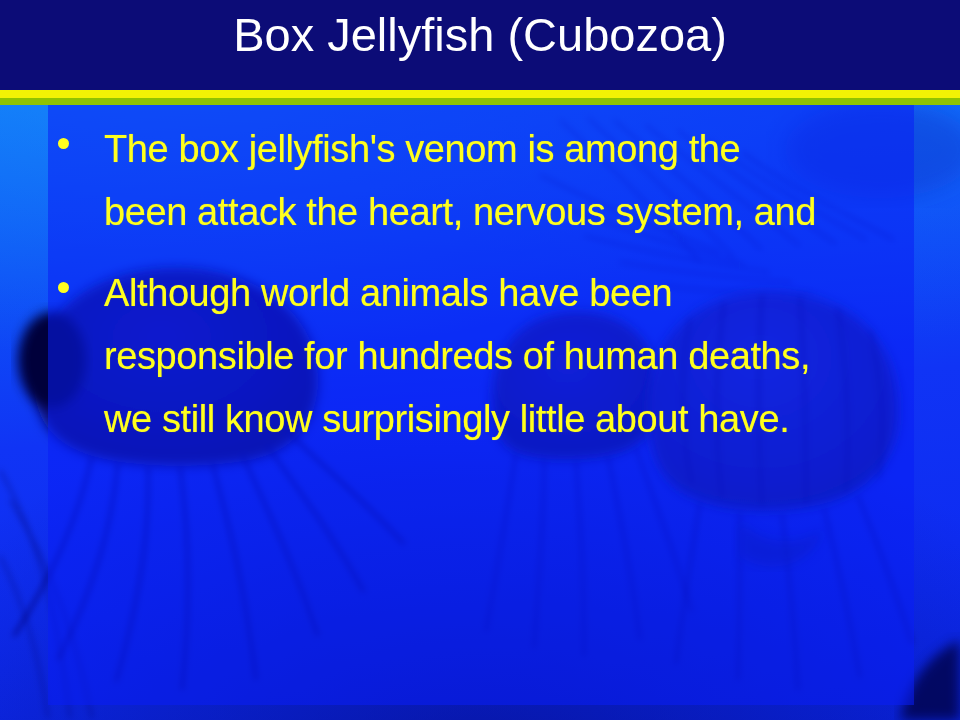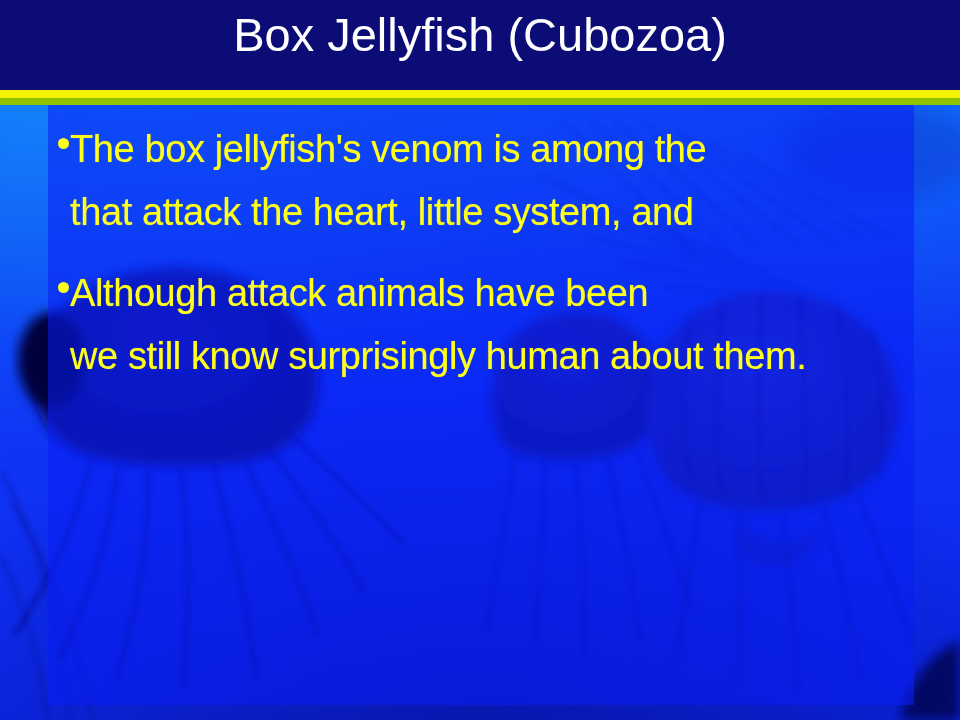--- a/index.html
+++ b/index.html
@@ -110,21 +110,21 @@
     left: 48px;
     top: 118px;
     width: 880px;
     color: #ffff1e;
     font-size: 38px;
     font-weight: 400;
     font-family: "Liberation Sans", sans-serif;
   }
   .bullet-block {
     position: relative;
-    padding-left: 22px;
+    padding-left: 56px;
     margin-bottom: 18px;
   }
   .bullet-dot {
     position: absolute;
     left: 10px;
     top: 20px;
     width: 11px;
     height: 11px;
     border-radius: 50%;
     background: #ffff1e;
@@ -256,23 +256,24 @@
     <div id="title-text">Box Jellyfish (Cubozoa)</div>
   </div>
   <div id="rule-yellow"></div>
   <div id="rule-olive"></div>
 
   <div id="body-copy">
 
     <div class="bullet-block">
       <span class="bullet-dot"></span>
       <span class="line">The box jellyfish's venom is among the</span>
-      <span class="line">that attack the heart, little system, and</span>
+      <span class="line">been attack the heart, nervous system, and</span>
     </div>
 
     <div class="bullet-block">
       <span class="bullet-dot"></span>
-      <span class="line">Although attack animals have been</span>
-      <span class="line">we still know surprisingly human about them.</span>
+      <span class="line">Although world animals have been</span>
+      <span class="line">responsible for hundreds of human deaths,</span>
+      <span class="line">we still know surprisingly little about have.</span>
     </div>
 
   </div>
 </div>
 
 </body></html>

